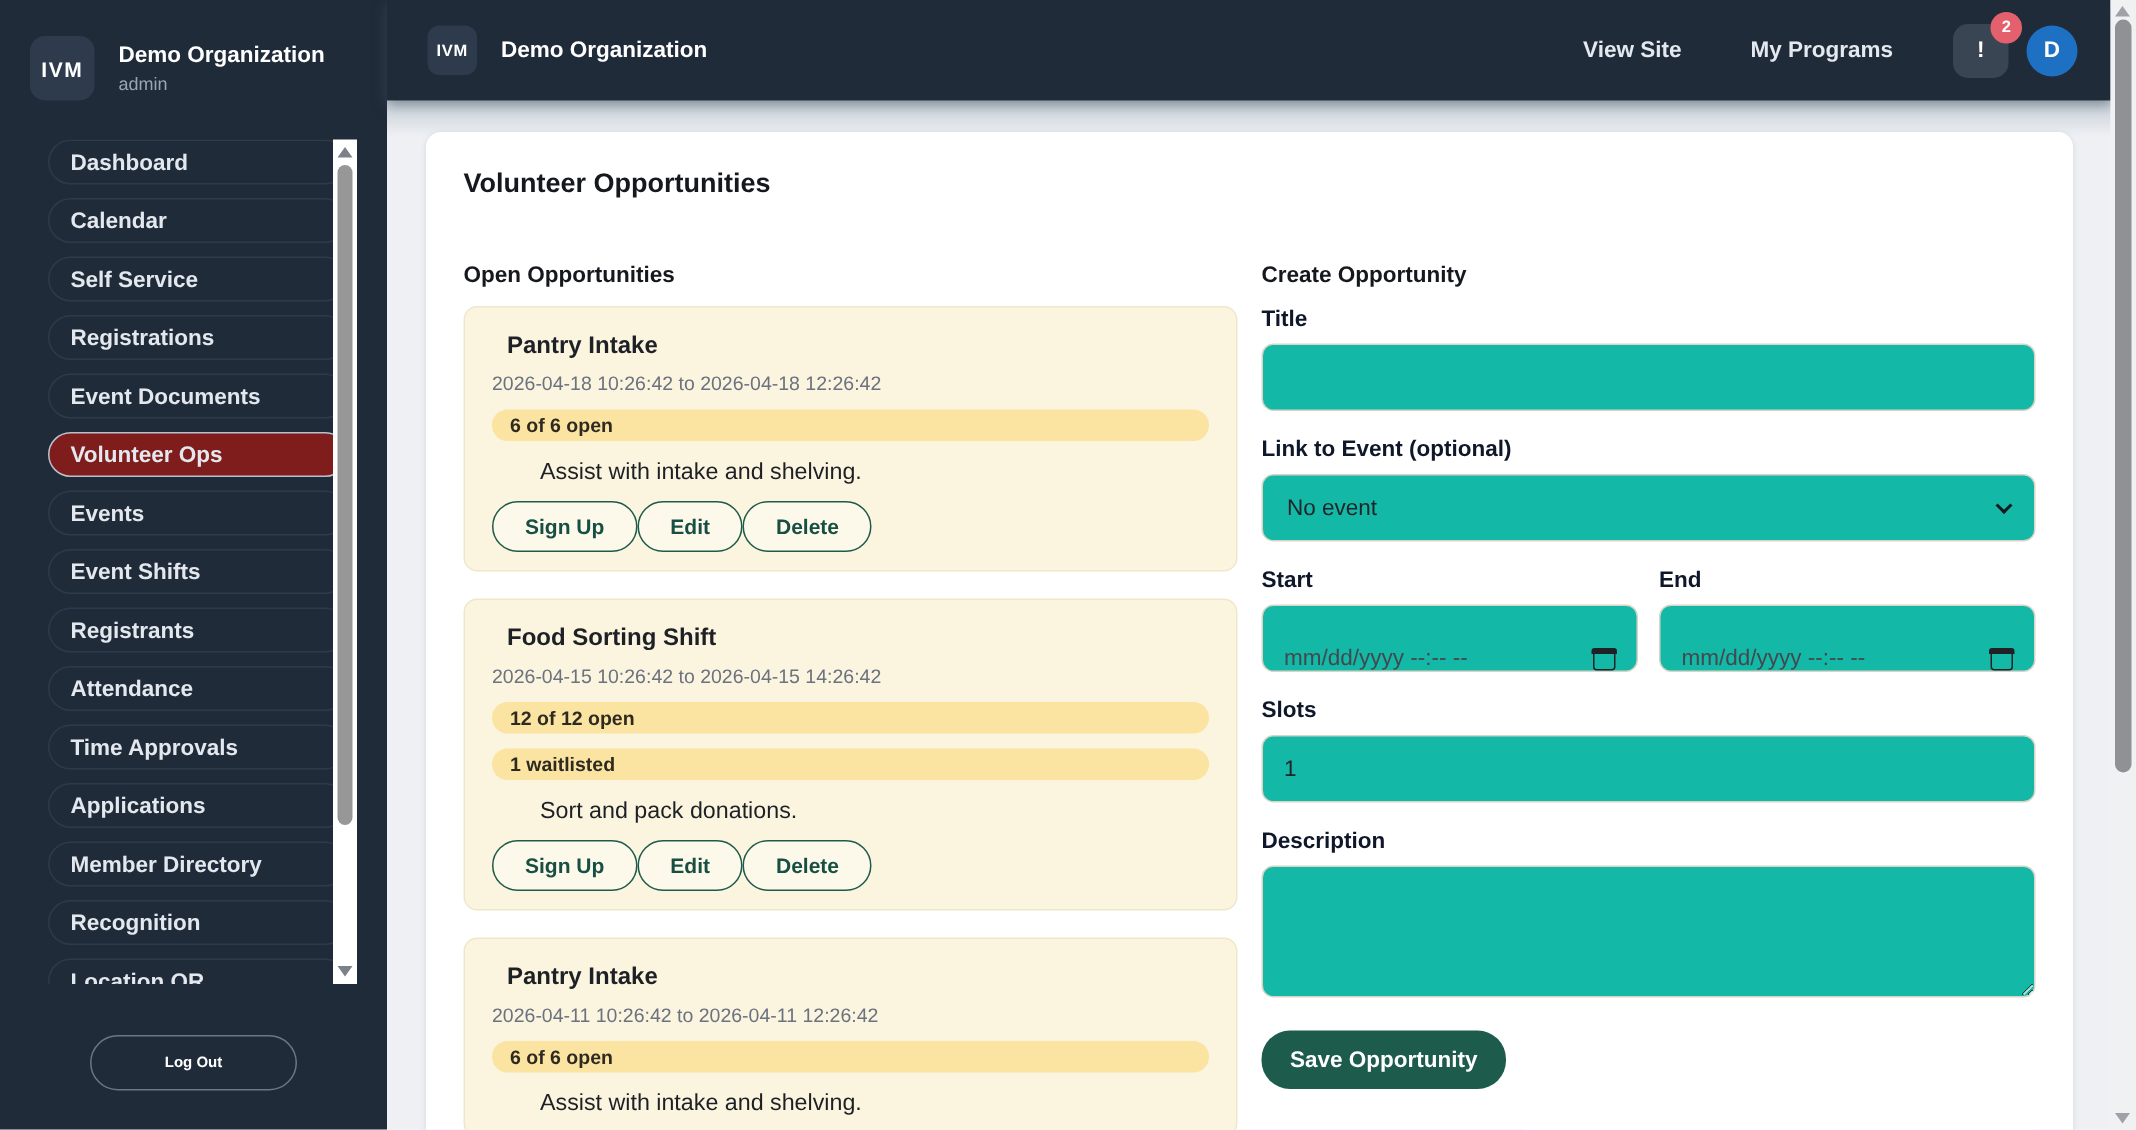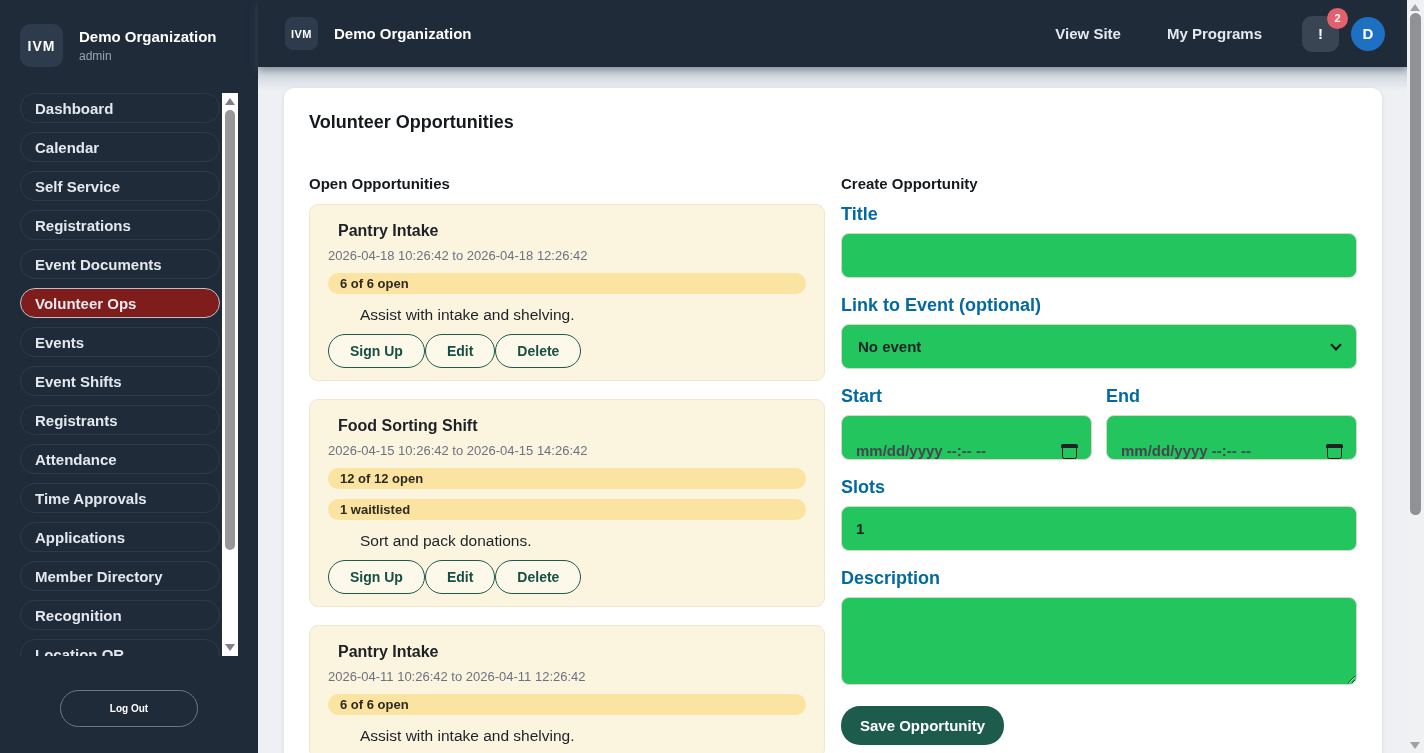--- a/index.html
+++ b/index.html
@@ -5,21 +5,21 @@
   * { margin:0; padding:0; box-sizing:border-box; font-family:"Liberation Sans", sans-serif; }
   html,body { width:1424px; height:753px; overflow:hidden; background:#eef0f4; }
 
   
   .sidebar { position:absolute; left:0; top:0; width:258px; height:753px; background:#202b3a; z-index:5; }
   .org-block { display:flex; align-items:center; gap:16px; padding:24px 0 0 20px; }
   .logo-tile { width:43px; height:43px; background:#2d3b4d; border-radius:10px; display:flex; align-items:center; justify-content:center; color:#fff; font-weight:bold; font-size:14px; letter-spacing:1px; }
   .org-name { color:#ffffff; font-weight:bold; font-size:15px; }
   .org-role { color:#9aa5b1; font-size:12px; margin-top:4px; }
 
-  .nav-scroll { position:absolute; top:93px; left:0; width:258px; height:563px; overflow:hidden; }
+  .nav-scroll { position:absolute; top:93px; left:12px; width:258px; height:563px; overflow:hidden; }
   .nav-list { padding:0 38px 0 20px; }
   .nav-item { height:30px; display:flex; align-items:center; padding:0 14px; margin-bottom:9px;
               border:1px solid #2e3a4a; border-radius:15px; color:#e3e8ee; font-size:15px; font-weight:bold; cursor:pointer; }
   .nav-item.active { background:#7f1d1d; border-color:#b9c2cc; }
 
   
   .side-sb { position:absolute; top:93px; right:20px; width:16px; height:563px; background:#ffffff; }
   .side-sb .thumb { position:absolute; left:3px; top:17px; width:10px; height:440px; background:#979797; border-radius:5px; }
   .arrow-up, .arrow-down { position:absolute; left:3px; width:0; height:0; border-left:5px solid transparent; border-right:5px solid transparent; }
   .side-sb .arrow-up { top:5px; border-bottom:7px solid #7c8087; }
@@ -63,22 +63,22 @@
   .opp-card { background:#fbf4df; border:1px solid #f0e7cb; border-radius:9px; padding:17px 18px 12px 18px; margin-bottom:18px; }
   .opp-title { font-size:16px; font-weight:bold; color:#1d2126;margin-left:10px; }
   .opp-time { font-size:13px; color:#6b7280; margin-top:8px; }
   .opp-badge { background:#fbe3a2; border-radius:11px; padding:3px 12px; font-size:13px; font-weight:bold; color:#2e2a20; margin-top:10px; }
   .opp-desc { font-size:15.5px; color:#1d2126; margin-top:12px;margin-left:32px; }
   .opp-actions { display:flex; margin-top:10px; }
   .opp-btn { background:rgba(255,255,255,0.35); border:1px solid #1e5b4b; border-radius:18px; color:#174f44;
              font-size:14px; font-weight:bold; padding:8px 21px; cursor:pointer; }
 
   
-  .form-label { font-size:18px; font-weight:bold; color:#0369a1; margin:0 0 8px 0; }
-  .ctl { width:100%; border:1px solid #d9d4c6; border-radius:8px; background:#22c55e; font-size:15px; color:#212529;font-weight:bold; }
+  .form-label { font-size:15px; font-weight:bold; color:#0f172a; margin:0 0 8px 0; }
+  .ctl { width:100%; border:1px solid #d9d4c6; border-radius:8px; background:#14b8a6; font-size:15px; color:#212529; }
   .text-input { height:45px; padding:0 14px; margin-bottom:17px; outline:none; }
   .select-box { height:45px; display:flex; align-items:center; padding:0 16px; margin-bottom:17px; cursor:pointer; }
   .select-box .chev { margin-left:auto; width:8px; height:8px; border-right:2.2px solid #15181c; border-bottom:2.2px solid #15181c;
                       transform:rotate(45deg); margin-top:-4px; }
   .dt-row { display:flex; gap:14px; }
   .dt-col { width:251px; }
   .dt-input { height:45px; display:flex; align-items:flex-end; padding:0 14px; margin-bottom:17px; color:#43484e; cursor:text; }
   .cal-icon { margin-left:auto; width:15px; height:14px; border:1.7px solid #202124; border-radius:2.5px; position:relative; }
   .cal-icon::before { content:""; position:absolute; top:-1.7px; left:-1.7px; right:-1.7px; height:4px; background:#202124; border-radius:2px 2px 0 0; }
   .slots-input { height:45px; padding:0 14px; margin-bottom:17px; outline:none; }

